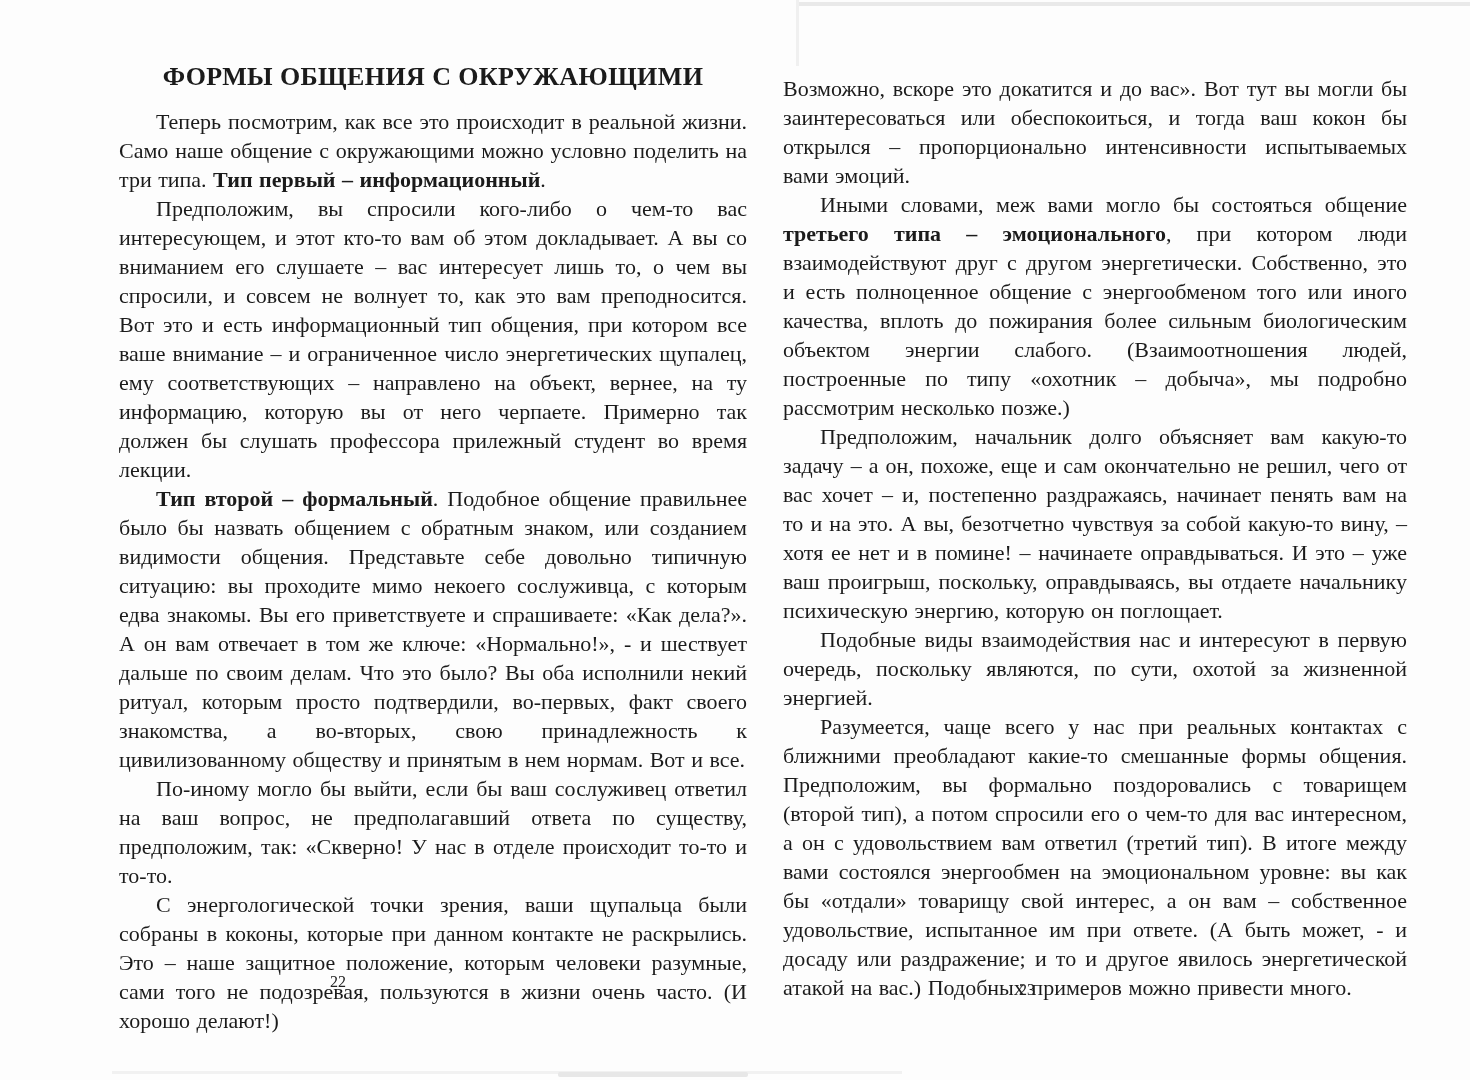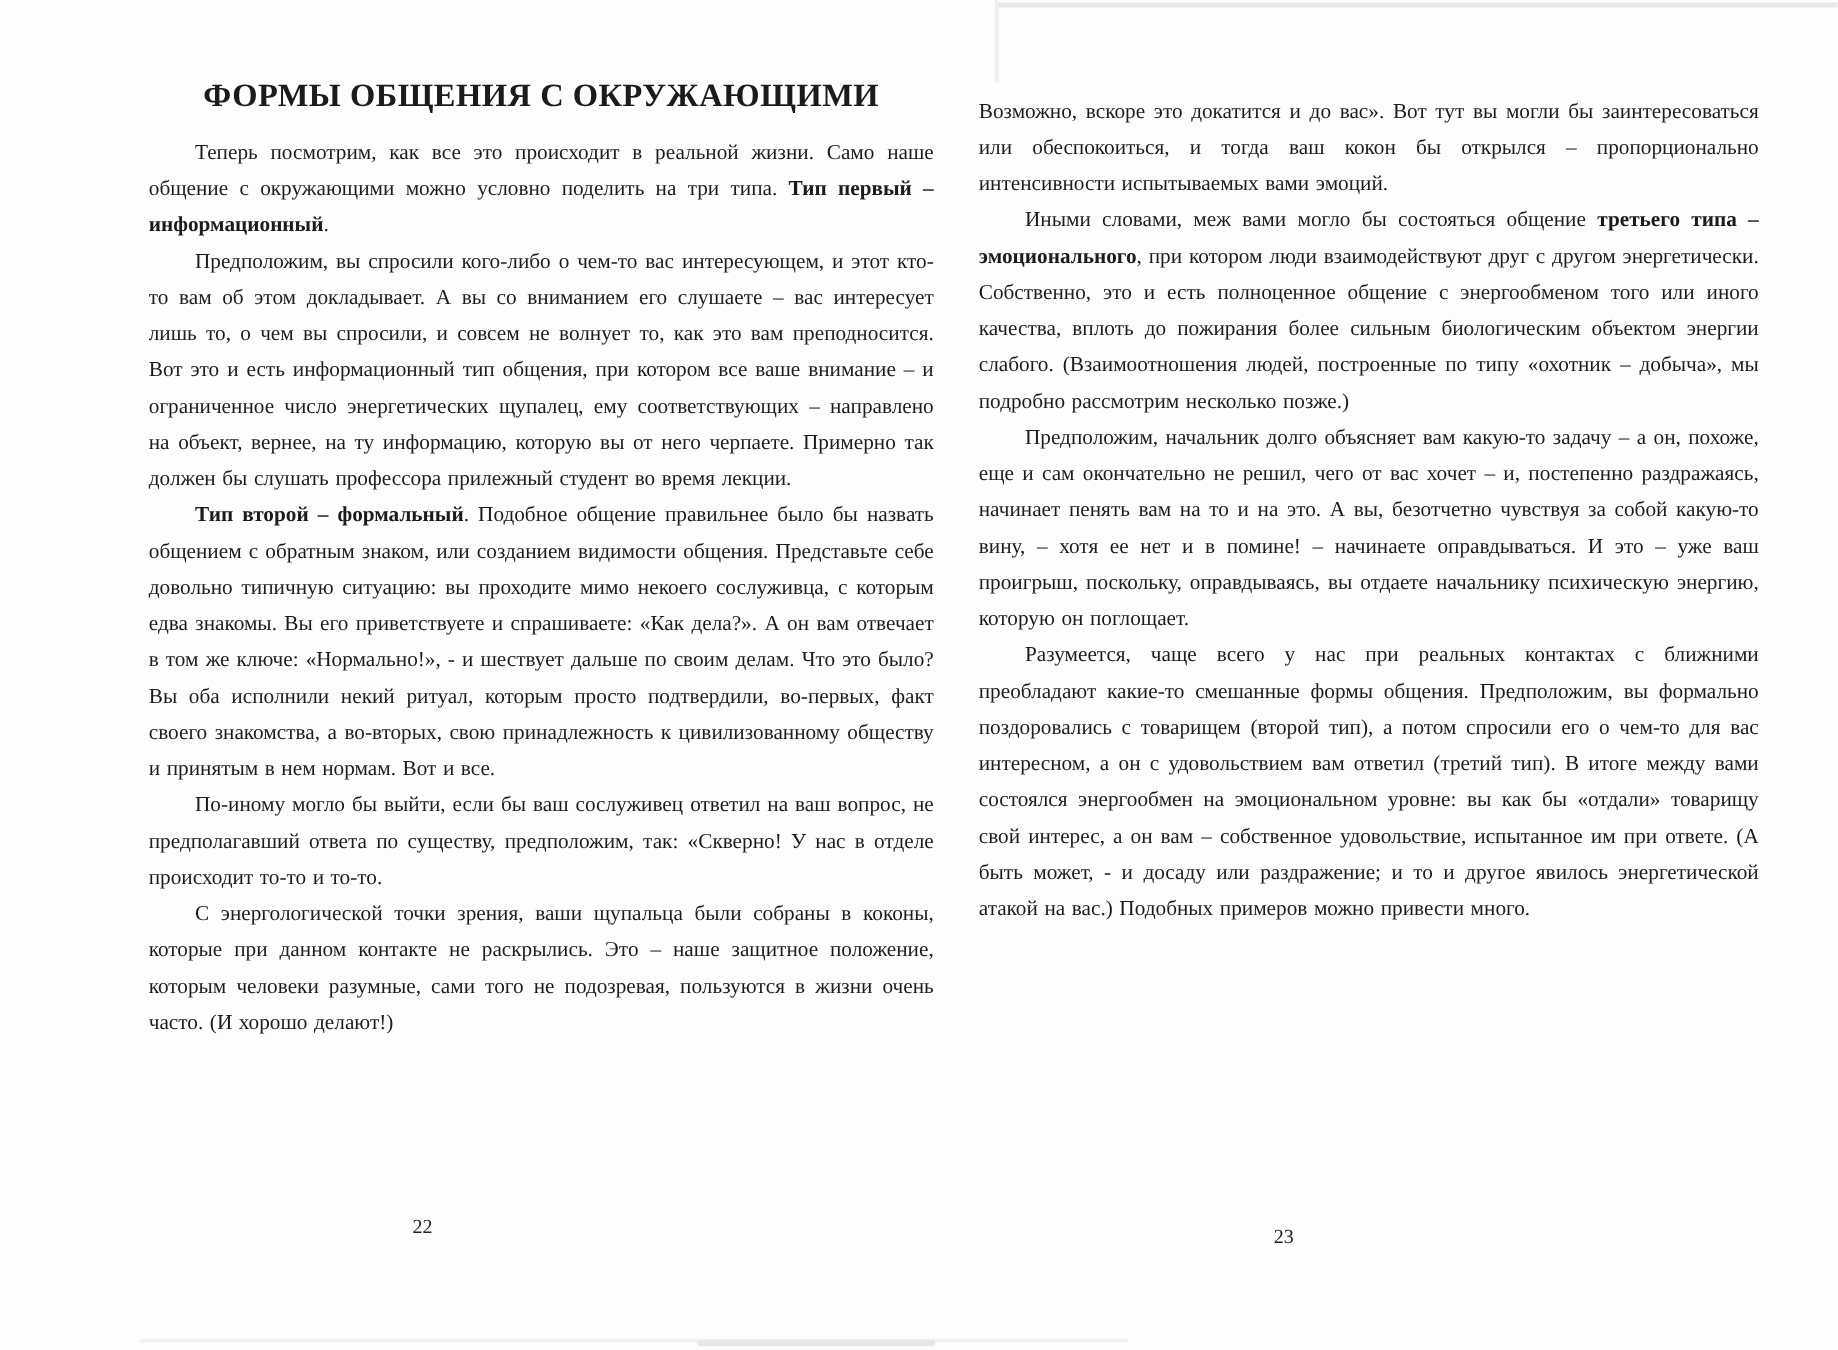--- a/index.html
+++ b/index.html
@@ -32,21 +32,21 @@
   .chapter-heading {
     font-size: 26px;
     line-height: 30px;
     font-weight: bold;
     text-align: center;
     margin: 0 0 15px 0;
     letter-spacing: 0.4px;
   }
   .page p {
     margin: 0;
-    font-size: 17px;
+    font-size: 22px;
     line-height: 29px;
     text-align: justify;
     text-indent: 37px;
     word-spacing: 1px;
   }
   .page p.no-indent {
     text-indent: 0;
   }
   .page p b {
     font-weight: bold;
@@ -99,20 +99,21 @@
     <p><span>Предположим, вы спросили кого-либо о чем-то вас интересующем, и этот кто-то вам об этом докладывает. А вы со вниманием его слушаете – вас интересует лишь то, о чем вы спросили, и совсем не волнует то, как это вам преподносится. Вот это и есть информационный тип общения, при котором все ваше внимание – и ограниченное число энергетических щупалец, ему соответствующих – направлено на объект, вернее, на ту информацию, которую вы от него черпаете. Примерно так должен бы слушать профессора прилежный студент во время лекции.</span></p>
     <p><b>Тип второй – формальный</b><span>. Подобное общение правильнее было бы назвать общением с обратным знаком, или созданием видимости общения. Представьте себе довольно типичную ситуацию: вы проходите мимо некоего сослуживца, с которым едва знакомы. Вы его приветствуете и спрашиваете: «Как дела?». А он вам отвечает в том же ключе: «Нормально!», - и шествует дальше по своим делам. Что это было? Вы оба исполнили некий ритуал, которым просто подтвердили, во-первых, факт своего знакомства, а во-вторых, свою принадлежность к цивилизованному обществу и принятым в нем нормам. Вот и все.</span></p>
     <p><span>По-иному могло бы выйти, если бы ваш сослуживец ответил на ваш вопрос, не предполагавший ответа по существу, предположим, так: «Скверно! У нас в отделе происходит то-то и то-то.</span></p>
     <p><span>С энергологической точки зрения, ваши щупальца были собраны в коконы, которые при данном контакте не раскрылись. Это – наше защитное положение, которым человеки разумные, сами того не подозревая, пользуются в жизни очень часто. (И хорошо делают!)</span></p>
   </div>
 
   <div id="right-page" class="page">
     <p class="no-indent"><span>Возможно, вскоре это докатится и до вас». Вот тут вы могли бы заинтересоваться или обеспокоиться, и тогда ваш кокон бы открылся – пропорционально интенсивности испытываемых вами эмоций.</span></p>
     <p><span>Иными словами, меж вами могло бы состояться общение </span><b>третьего типа – эмоционального</b><span>, при котором люди взаимодействуют друг с другом энергетически. Собственно, это и есть полноценное общение с энергообменом того или иного качества, вплоть до пожирания более сильным биологическим объектом энергии слабого. (Взаимоотношения людей, построенные по типу «охотник – добыча», мы подробно рассмотрим несколько позже.)</span></p>
     <p><span>Предположим, начальник долго объясняет вам какую-то задачу – а он, похоже, еще и сам окончательно не решил, чего от вас хочет – и, постепенно раздражаясь, начинает пенять вам на то и на это. А вы, безотчетно чувствуя за собой какую-то вину, – хотя ее нет и в помине! – начинаете оправдываться. И это – уже ваш проигрыш, поскольку, оправдываясь, вы отдаете начальнику психическую энергию, которую он поглощает.</span></p>
+    <p><span>Подобные виды взаимодействия нас и интересуют в первую очередь, поскольку являются, по сути, охотой за жизненной энергией.</span></p>
     <p><span>Разумеется, чаще всего у нас при реальных контактах с ближними преобладают какие-то смешанные формы общения. Предположим, вы формально поздоровались с товарищем (второй тип), а потом спросили его о чем-то для вас интересном, а он с удовольствием вам ответил (третий тип). В итоге между вами состоялся энергообмен на эмоциональном уровне: вы как бы «отдали» товарищу свой интерес, а он вам – собственное удовольствие, испытанное им при ответе. (А быть может, - и досаду или раздражение; и то и другое явилось энергетической атакой на вас.) Подобных примеров можно привести много.</span></p>
   </div>
 
   <div id="pagenum-left" class="pagenum">22</div>
 
   <div id="pagenum-right" class="pagenum">23</div>
 
   <div id="artifact-top-edge" class="artifact"></div>
   <div id="artifact-gutter" class="artifact"></div>
   <div id="artifact-bottom-line" class="artifact"></div>

